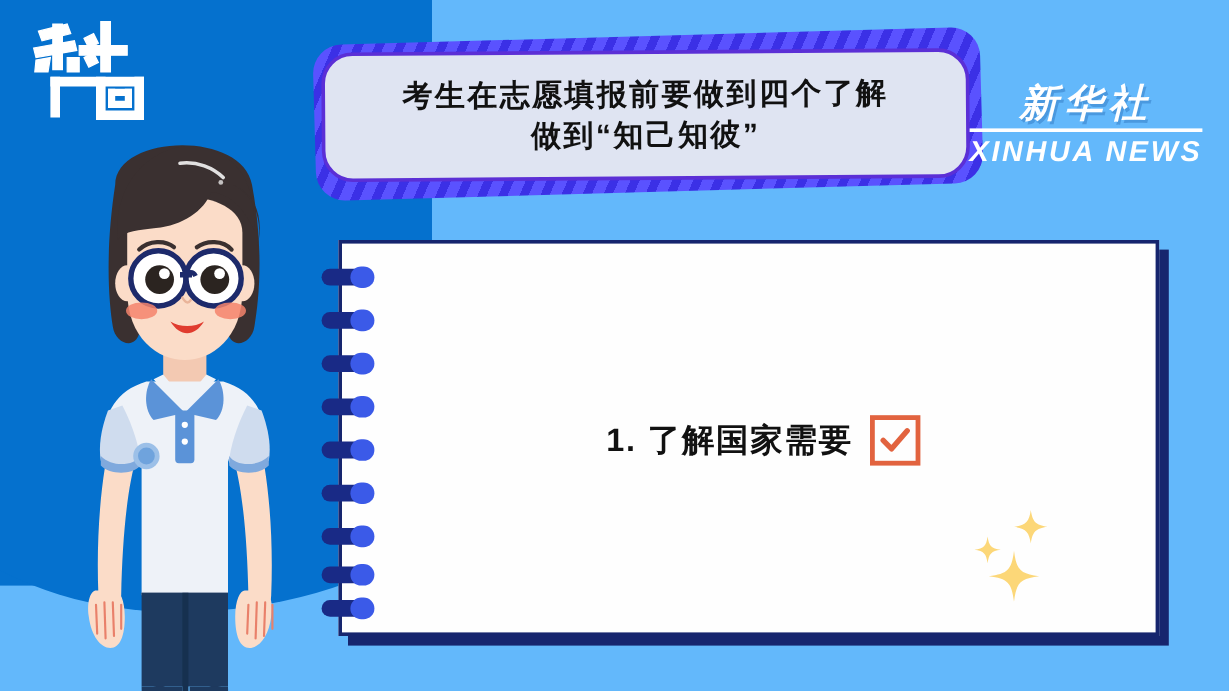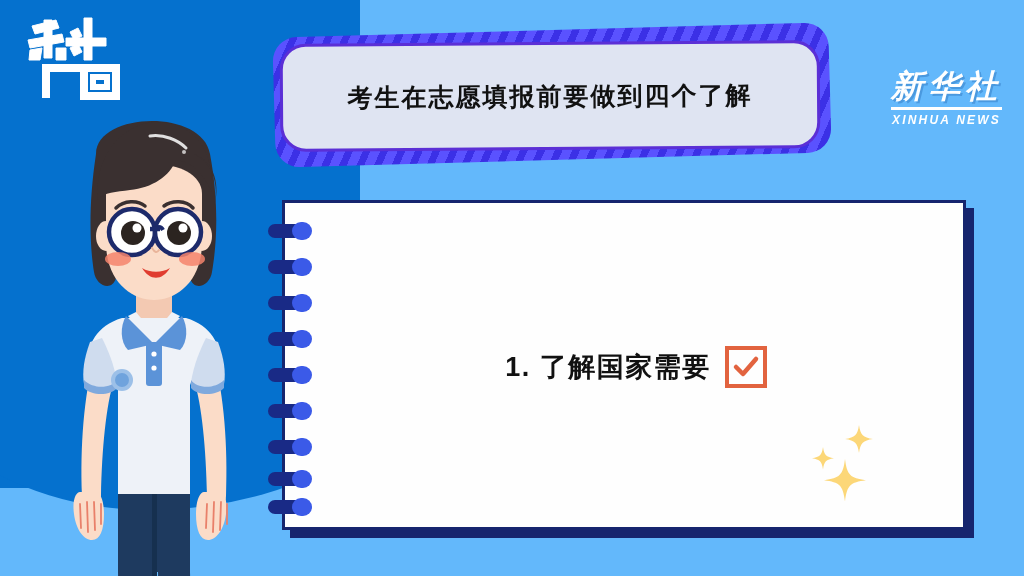--- a/index.html
+++ b/index.html
@@ -47,25 +47,25 @@
     font-family:Liberation Sans, sans-serif;
     font-weight:bold; font-style:italic;
     font-size:32px; letter-spacing:5px;
     line-height:1.05;
     text-shadow:2px 2px 0 rgba(0,60,140,.25);
     margin-top:48px;
   }
   .logo-xinhua .rule { height:3px; background:#fff; margin:3px 0 3px 0; }
   .logo-xinhua .en {
     font-weight:bold; font-style:italic;
-    font-size:12px; letter-spacing:2.2px;
-  }
-
-  
-  .banner-wrap { position:absolute; left:268px; top:18px; width:570px; height:150px; z-index:25; }
+    font-size:24px; letter-spacing:2.2px;
+  }
+
+  
+  .banner-wrap { position:absolute; left:256px; top:18px; width:570px; height:150px; z-index:25; }
   .banner-shadow {
     position:absolute; left:6px; top:12px; width:556px; height:130px;
     border-radius:24px;
     background:
       repeating-linear-gradient(115deg,
         #3b30e6 0px, #3b30e6 7px,
         #5a52ff 7px, #5a52ff 16px);
     transform:rotate(-1.6deg);
   }
   .banner {
@@ -182,20 +182,21 @@
   <div class="logo-xinhua">
     <div class="cn">新华社</div>
     <div class="rule"></div>
     <div class="en">XINHUA NEWS</div>
   </div>
 
   <div class="banner-wrap">
     <div class="banner-shadow"></div>
     <div class="banner">
       <div class="line">考生在志愿填报前要做到四个了解</div>
+      <div class="line">做到“知己知彼”</div>
     </div>
   </div>
 
   <div class="card-shadow"></div>
   <div class="card">
     <div class="card-inner">
       <div class="card-line first">
         <span>1. 了解国家需要</span>
         <span class="checkbox">
           <svg width="28" height="28" viewBox="0 0 28 28">

